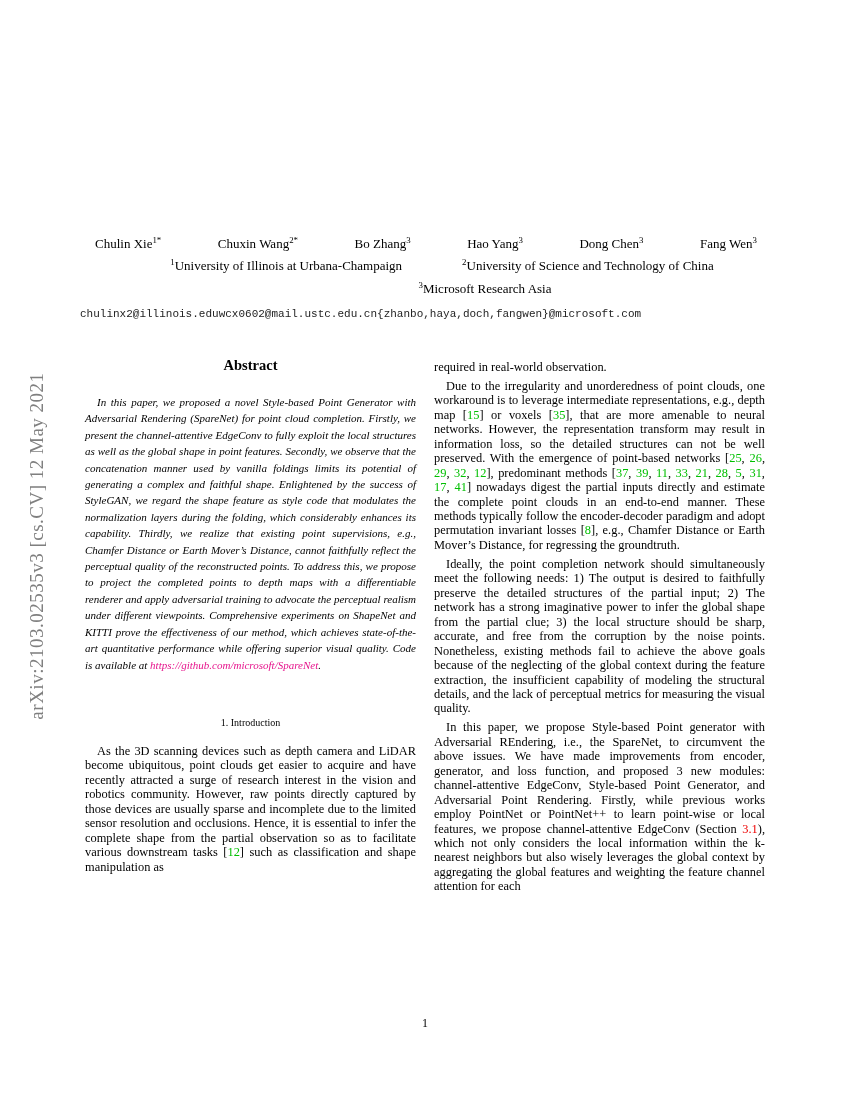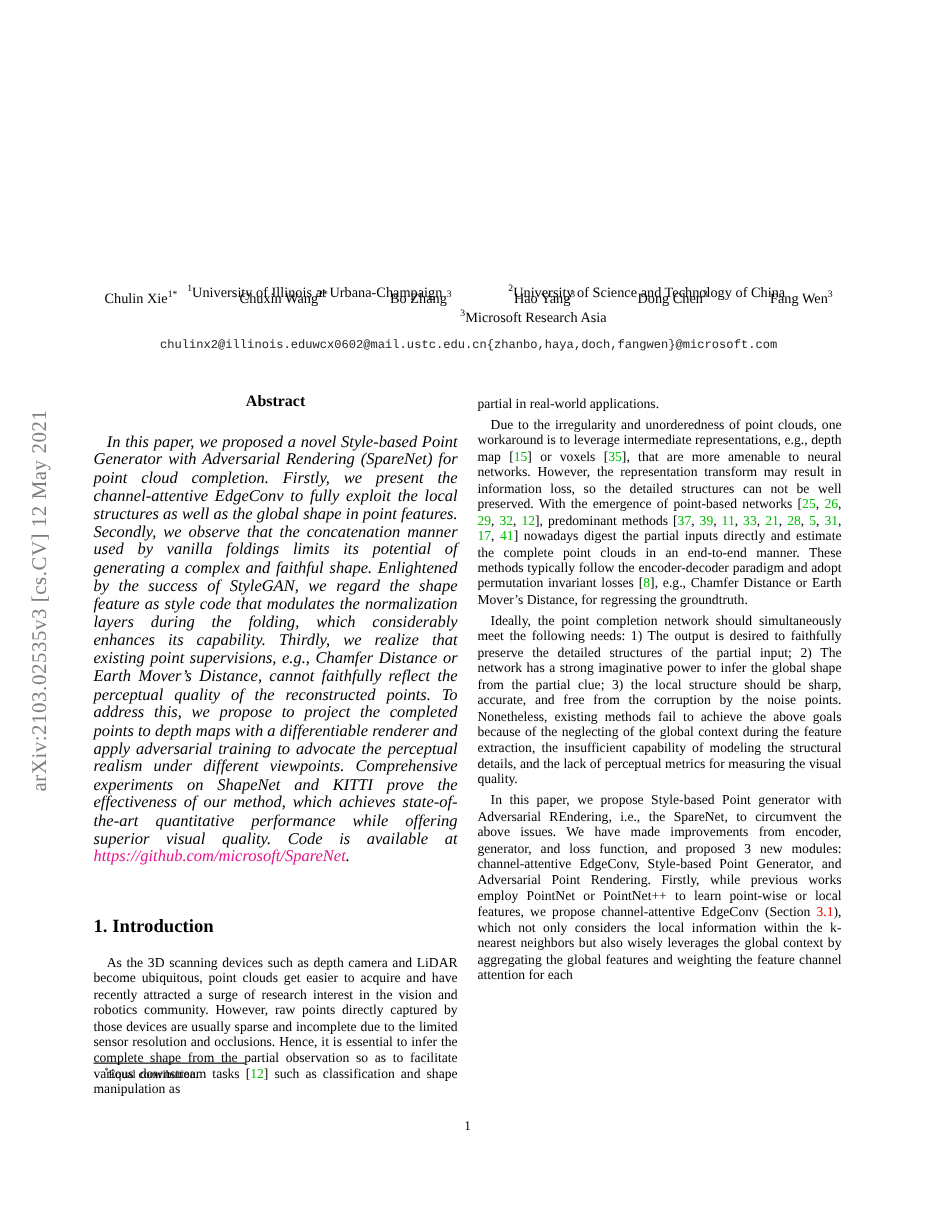--- a/index.html
+++ b/index.html
@@ -7,41 +7,41 @@
         font-family:"Liberation Serif", serif;overflow:hidden;}
 
   .arxiv-sidebar{position:absolute;left:-232px;top:534px;width:540px;height:24px;
         transform:rotate(-90deg);text-align:center;font-size:19px;letter-spacing:0.5px;
         color:var(--c-sidebar_gray,#7f7f7f);white-space:nowrap;}
 
   .title{position:absolute;top:146px;left:0;width:100%;margin:0;text-align:center;
         font-size:17.5px;font-weight:bold;line-height:27px;}
 
   .authors-row{position:absolute;top:236px;left:95px;width:662px;display:flex;
-        justify-content:space-between;font-size:13px;white-space:nowrap;margin-top:27px;}
+        justify-content:space-between;font-size:13px;white-space:nowrap;}
   .affil-row{position:absolute;left:17px;width:100%;display:flex;justify-content:center;
         gap:60px;font-size:13px;white-space:nowrap;}
   .affil-row.r1{top:258px;}
   .affil-row.r2{top:281px;padding-left:43px;}
   sup{font-size:68%;line-height:0;vertical-align:super;}
 
   .emails-row{position:absolute;top:308px;left:80px;width:692px;display:flex;
-        justify-content:center;font-family:"Liberation Mono", monospace;
+        justify-content:flex-start;font-family:"Liberation Mono", monospace;
         font-size:11px;color:#222;white-space:nowrap;}
 
   .col{position:absolute;width:331px;}
   .col-left{left:85px;top:355px;}
   .col-right{left:434px;top:360px;}
 
   .abstract-heading{margin:2px 0 20px 0;text-align:center;font-size:14.5px;font-weight:bold;}
-  .abstract-body{margin:0;font-style:italic;font-size:15px;line-height:16.4px;
+  .abstract-body{margin:0;font-style:italic;font-size:11px;line-height:16.4px;
         text-align:justify;text-indent:12px;}
   .url-link{color:var(--c-url_magenta,#e6148c);text-decoration:none;cursor:pointer;}
 
-  .section-heading{margin:44px 0 16px 0;font-size:17px;font-weight:bold;}
+  .section-heading{margin:44px 0 16px 0;font-size:10px;font-weight:normal;text-align:center;}
   .body-par{margin:0 0 4.5px 0;font-size:12.4px;line-height:14.45px;text-align:justify;}
   .indent{text-indent:12px;}
 
   .seg-cite{color:var(--c-citation_green,#00bf00);}
   .seg-secref{color:var(--c-section_ref_red,#ee0000);}
   .seg-italic{}
 
   .footnote-block{position:absolute;left:85px;top:966px;width:331px;}
   .footnote-rule{width:138px;border:0;border-top:1.2px solid #000;margin:0 0 5px 0;}
   .footnote-text{margin:0;font-size:10.6px;text-indent:10px;}
@@ -81,26 +81,22 @@
 
   <section class="col col-left">
     <h2 class="abstract-heading">Abstract</h2>
     <p class="abstract-body"><span>In this paper, we proposed a novel Style-based Point Generator with Adversarial Rendering (SpareNet) for point cloud completion. Firstly, we present the channel-attentive EdgeConv to fully exploit the local structures as well as the global shape in point features. Secondly, we observe that the concatenation manner used by vanilla foldings limits its potential of generating a complex and faithful shape. Enlightened by the success of StyleGAN, we regard the shape feature as style code that modulates the normalization layers during the folding, which considerably enhances its capability. Thirdly, we realize that existing point supervisions, e.g., Chamfer Distance or Earth Mover’s Distance, cannot faithfully reflect the perceptual quality of the reconstructed points. To address this, we propose to project the completed points to depth maps with a differentiable renderer and apply adversarial training to advocate the perceptual realism under different viewpoints. Comprehensive experiments on ShapeNet and KITTI prove the effectiveness of our method, which achieves state-of-the-art quantitative performance while offering superior visual quality. Code is available at </span><a class="url-link">https://github.com/microsoft/SpareNet</a><span>.</span></p>
 
     <h2 class="section-heading">1. Introduction</h2>
     <p class="body-par indent"><span>As the 3D scanning devices such as depth camera and LiDAR become ubiquitous, point clouds get easier to acquire and have recently attracted a surge of research interest in the vision and robotics community. However, raw points directly captured by those devices are usually sparse and incomplete due to the limited sensor resolution and occlusions. Hence, it is essential to infer the complete shape from the partial observation so as to facilitate various downstream tasks [</span><span class="seg-cite">12</span><span>] such as classification and shape manipulation as</span></p>
   </section>
 
   <section class="col col-right">
-    <p class="body-par">partial in real-world applications.</p>
+    <p class="body-par">required in real-world observation.</p>
     <p class="body-par indent"><span>Due to the irregularity and unorderedness of point clouds, one workaround is to leverage intermediate representations, </span><span class="seg-italic">e.g.</span><span>, depth map [</span><span class="seg-cite">15</span><span>] or voxels [</span><span class="seg-cite">35</span><span>], that are more amenable to neural networks. However, the representation transform may result in information loss, so the detailed structures can not be well preserved. With the emergence of point-based networks [</span><span class="seg-cite">25</span><span>, </span><span class="seg-cite">26</span><span>, </span><span class="seg-cite">29</span><span>, </span><span class="seg-cite">32</span><span>, </span><span class="seg-cite">12</span><span>], predominant methods [</span><span class="seg-cite">37</span><span>, </span><span class="seg-cite">39</span><span>, </span><span class="seg-cite">11</span><span>, </span><span class="seg-cite">33</span><span>, </span><span class="seg-cite">21</span><span>, </span><span class="seg-cite">28</span><span>, </span><span class="seg-cite">5</span><span>, </span><span class="seg-cite">31</span><span>, </span><span class="seg-cite">17</span><span>, </span><span class="seg-cite">41</span><span>] nowadays digest the partial inputs directly and estimate the complete point clouds in an end-to-end manner. These methods typically follow the encoder-decoder paradigm and adopt permutation invariant losses [</span><span class="seg-cite">8</span><span>], </span><span class="seg-italic">e.g.</span><span>, Chamfer Distance or Earth Mover’s Distance, for regressing the groundtruth.</span></p>
     <p class="body-par indent">Ideally, the point completion network should simultaneously meet the following needs: 1) The output is desired to faithfully preserve the detailed structures of the partial input; 2) The network has a strong imaginative power to infer the global shape from the partial clue; 3) the local structure should be sharp, accurate, and free from the corruption by the noise points. Nonetheless, existing methods fail to achieve the above goals because of the neglecting of the global context during the feature extraction, the insufficient capability of modeling the structural details, and the lack of perceptual metrics for measuring the visual quality.</p>
     <p class="body-par indent"><span>In this paper, we propose </span><span class="seg-italic">Style-based Point generator with Adversarial REndering</span><span>, </span><span class="seg-italic">i.e.</span><span>, the SpareNet, to circumvent the above issues. We have made improvements from encoder, generator, and loss function, and proposed 3 new modules: channel-attentive EdgeConv, Style-based Point Generator, and Adversarial Point Rendering. Firstly, while previous works employ PointNet or PointNet++ to learn point-wise or local features, we propose channel-attentive EdgeConv (Section </span><span class="seg-secref">3.1</span><span>), which not only considers the local information within the </span><span class="seg-italic">k</span><span>-nearest neighbors but also wisely leverages the global context by aggregating the global features and weighting the feature channel attention for each</span></p>
   </section>
 
-  <div class="footnote-block">
-    <hr class="footnote-rule">
-    <p class="footnote-text"><sup>*</sup><span>Equal contribution.</span></p>
-  </div>
 
   <div class="page-number">1</div>
 
 </div>
 
 </body></html>

